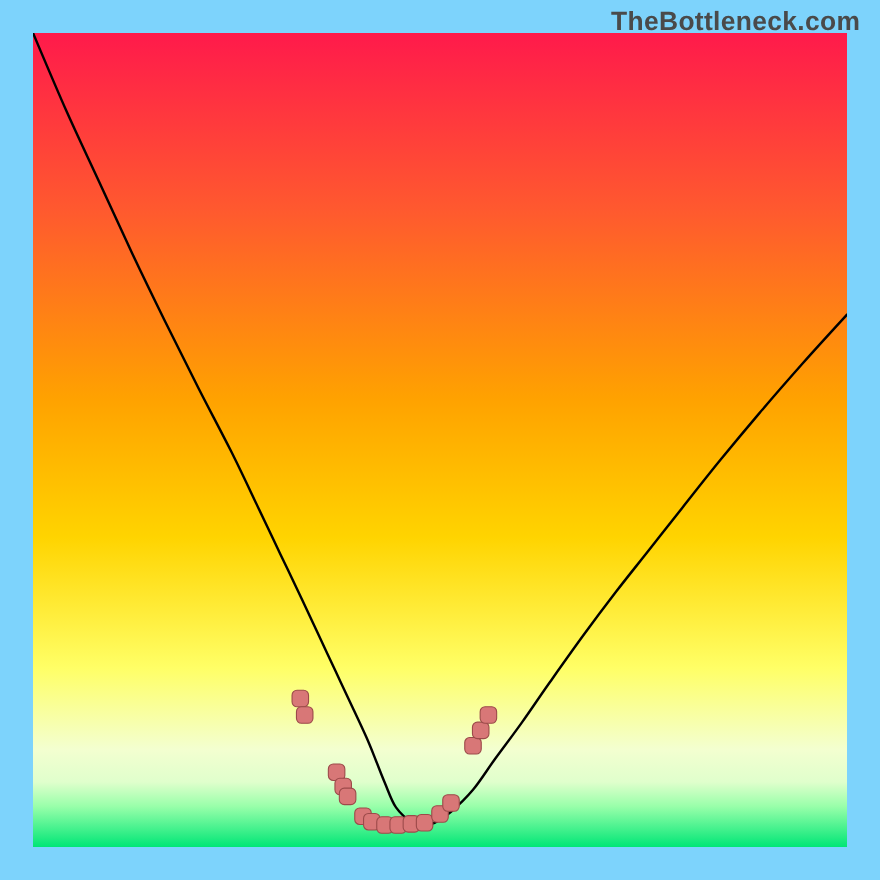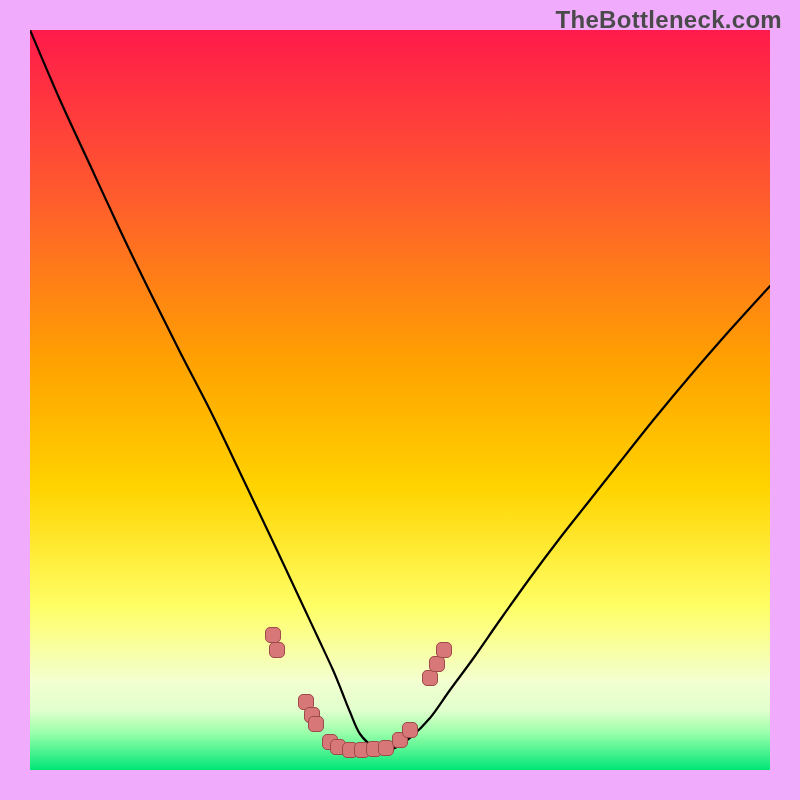--- a/index.html
+++ b/index.html
@@ -1,21 +1,21 @@
 <!DOCTYPE html>
 <html><head>
 <meta charset="utf-8">
 <style>
   * { margin: 0; padding: 0; box-sizing: border-box; }
   html, body { width: 800px; height: 800px; overflow: hidden; background: #000; }
   .frame {
     position: relative;
     width: 800px;
     height: 800px;
-    background: #f0abfc;
+    background: #7dd3fc;
   }
   .plot {
     position: absolute;
     left: 30px;
     top: 30px;
     width: 740px;
     height: 740px;
     overflow: hidden;
   }
   .watermark {

